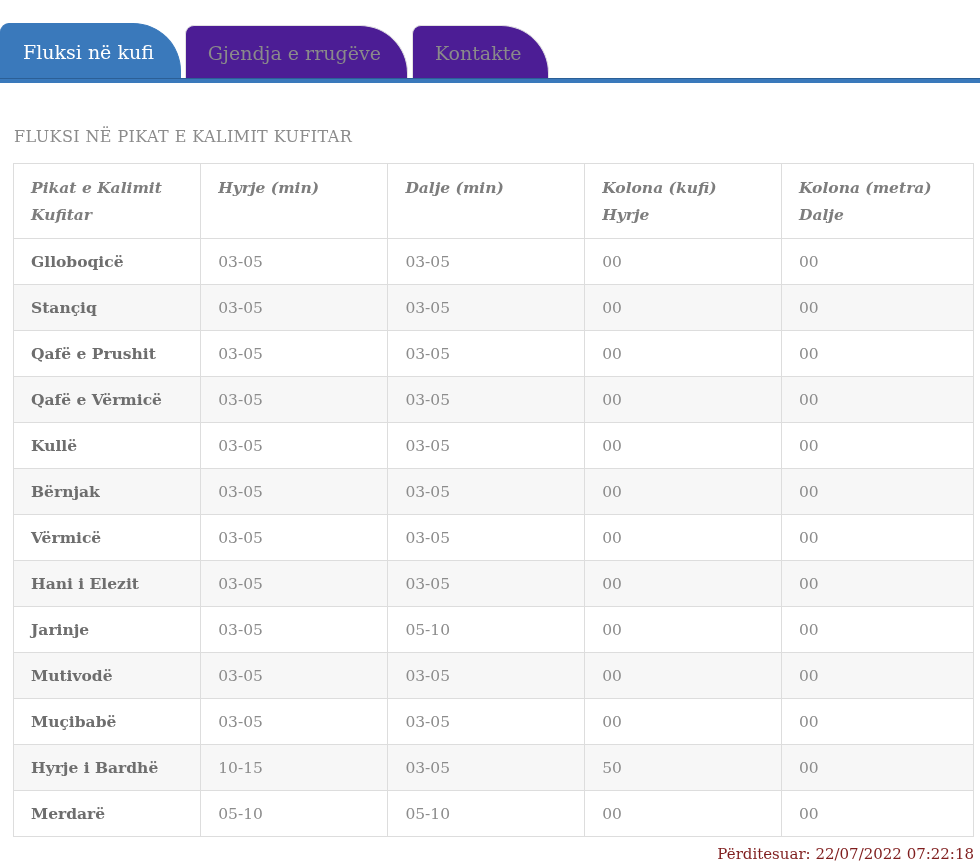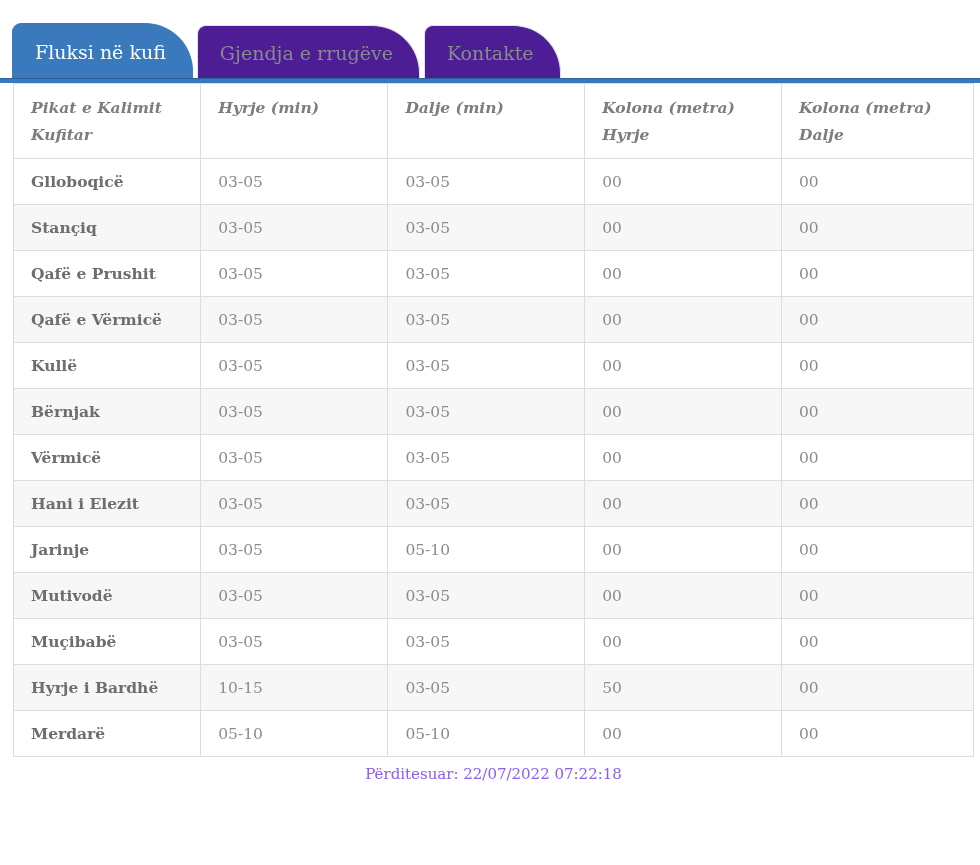--- a/index.html
+++ b/index.html
@@ -12,21 +12,20 @@
   .page {
     width: 980px;
     height: 865px;
     box-sizing: border-box;
     overflow: hidden;
   }
   
   .tabbar {
     display: flex;
     align-items: flex-end;
-    padding-left: 12px;
     margin-top: 23px;
   }
   .tab {
     box-sizing: border-box;
     height: 53px;
     padding: 14px 26px 0 22px;
     margin-right: 4px;
     font-size: 19px;
     line-height: 26px;
     color: #8a8a8a;
@@ -91,54 +90,55 @@
   }
   table.flux td:first-child {
     color: #6e6e6e;
     font-weight: bold;
   }
   table.flux tbody tr:nth-child(even) {
     background: #f7f7f7;
   }
   .footer-updated {
     margin-top: 8px;
-    text-align: center;
+    text-align: right;
     font-size: 15px;
-    color: #8b5cf6;
+    color: #7f1d1d;
   }
 </style>
 </head>
 <body>
 
 <div class="page">
 
   <div class="tabbar">
     <div class="tab active">Fluksi në kufi</div>
     <div class="tab">Gjendja e rrugëve</div>
     <div class="tab">Kontakte</div>
   </div>
   <div class="tab-underline"></div>
 
   <div class="content">
 
+    <h2 class="page-title">FLUKSI NË PIKAT E KALIMIT KUFITAR</h2>
 
     <table class="flux">
       <colgroup>
         <col style="width:19.5%">
         <col style="width:19.5%">
         <col style="width:20.5%">
         <col style="width:20.5%">
         <col style="width:20%">
       </colgroup>
       <thead>
         <tr>
           <th>Pikat e Kalimit Kufitar</th>
           <th>Hyrje (min)</th>
           <th>Dalje (min)</th>
-          <th>Kolona (metra) Hyrje</th>
+          <th>Kolona (kufi) Hyrje</th>
           <th>Kolona (metra) Dalje</th>
         </tr>
       </thead>
       <tbody>
           <tr>
             <td>Glloboqicë</td>
             <td>03-05</td>
             <td>03-05</td>
             <td>00</td>
             <td>00</td>

